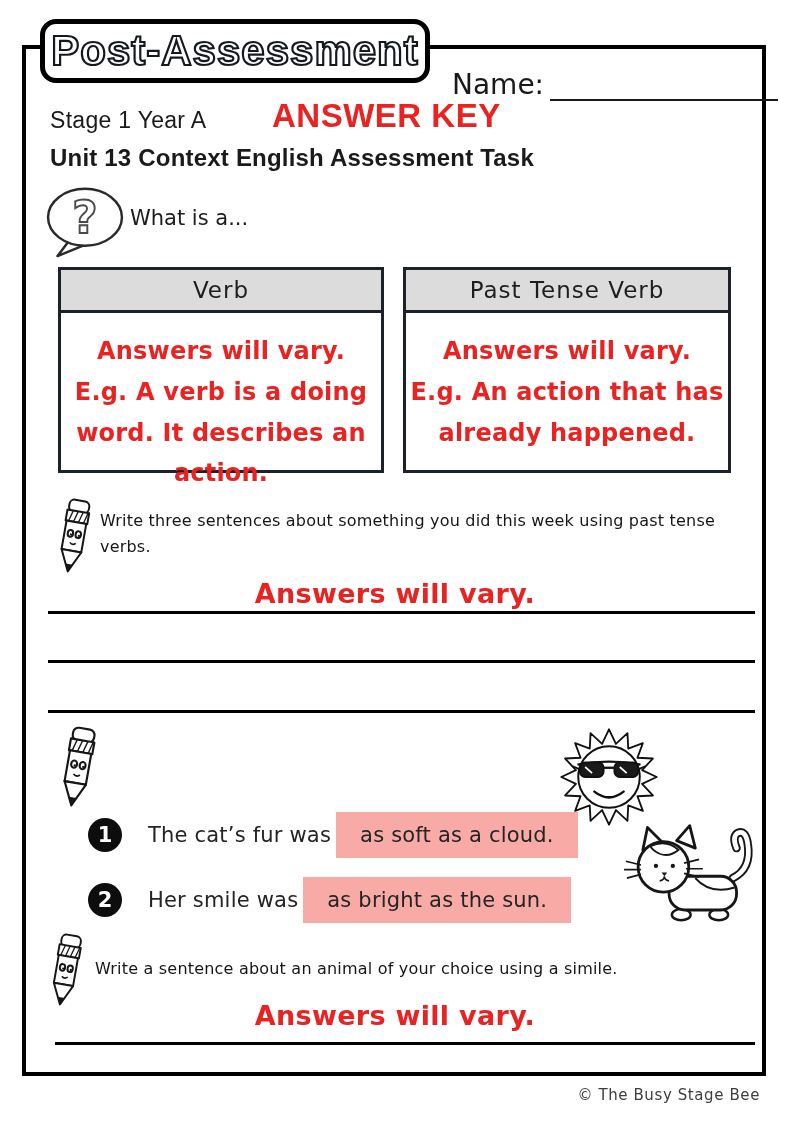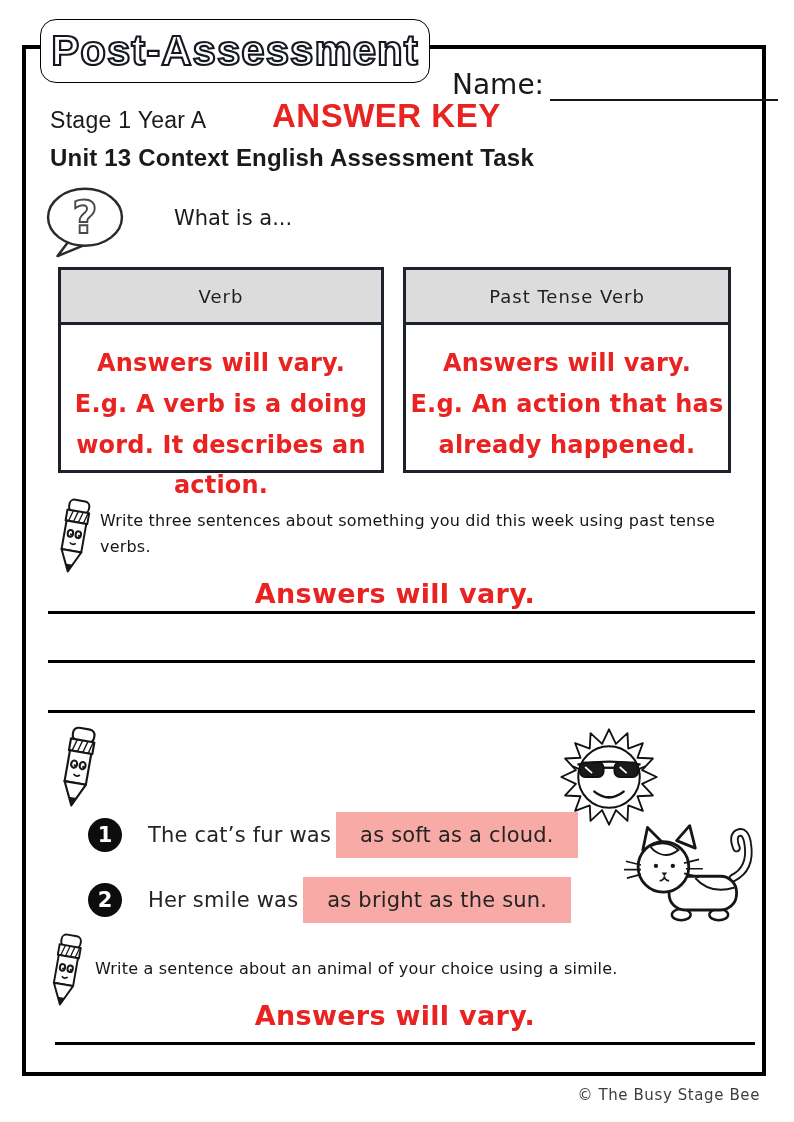--- a/index.html
+++ b/index.html
@@ -1,40 +1,40 @@
 <!DOCTYPE html>
 <html><head>
 <meta charset="utf-8">
 <style>
   html,body{margin:0;padding:0;background:#fff;}
   .page{position:relative;width:794px;height:1122px;background:#fff;overflow:hidden;
         font-family:"Liberation Sans",sans-serif;color:#1a1a1a;}
   .frame{position:absolute;left:22px;top:45px;width:744px;height:1031px;
          border:4px solid #000;box-sizing:border-box;}
   .title-bubble{position:absolute;left:40px;top:19px;width:390px;height:64px;
-         background:#fff;border:1px solid #000000;border-radius:16px;
+         background:#fff;border:5px solid #000000;border-radius:16px;
          display:flex;align-items:center;justify-content:center;box-sizing:border-box;}
   .title-text{font-size:42px;font-weight:800;letter-spacing:1px;color:#fff;
          -webkit-text-stroke:2.2px #15181f;font-family:"Liberation Sans",sans-serif;}
   .name-row{position:absolute;left:452px;top:68px;display:flex;align-items:flex-end;
          font-family:"DejaVu Sans",sans-serif;font-size:28px;color:#191919;}
   .name-line{display:inline-block;width:228px;border-bottom:2px solid #191919;height:24px;margin-left:6px;}
   .stage{position:absolute;left:50px;top:107px;font-size:23px;font-weight:normal;letter-spacing:.3px;}
   .answer-key{position:absolute;left:272px;top:97px;font-size:33px;font-weight:bold;
          color:#e92322;letter-spacing:.5px;}
   .unit{position:absolute;left:50px;top:144px;font-size:24px;font-weight:bold;letter-spacing:.2px;text-align:center;}
   .q-icon{position:absolute;left:44px;top:186px;width:82px;height:72px;}
   .what-is{position:absolute;left:130px;top:206px;font-family:"DejaVu Sans",sans-serif;
-         font-size:21px;color:#1c1c1c;margin-left:44px;}
+         font-size:21px;color:#1c1c1c;}
   .def-box{position:absolute;top:267px;height:206px;border:3px solid #1d2129;background:#fff;
          box-sizing:border-box;}
   .box-verb{left:58px;width:326px;}
   .box-ptv{left:403px;width:328px;}
-  .box-header{height:55px;background:#dcdcdc;border-bottom:3px solid #1d2129;box-sizing:border-box;
-         display:flex;align-items:center;justify-content:center;font-size:18px;
+  .box-header{height:43px;background:#dcdcdc;border-bottom:3px solid #1d2129;box-sizing:border-box;
+         display:flex;align-items:center;justify-content:center;font-size:23px;
          letter-spacing:1px;color:#1e1e1e;font-family:"DejaVu Sans",sans-serif;}
   .box-body{padding-top:18px;text-align:center;color:#e92322;font-weight:bold;
          font-size:24px;line-height:1.7;font-family:"DejaVu Sans",sans-serif;letter-spacing:.2px;}
   .pencil{position:absolute;transform:rotate(10deg);}
   .prompt{position:absolute;font-family:"DejaVu Sans",sans-serif;font-size:16px;
          color:#161616;line-height:1.6;letter-spacing:.2px;}
   .red-answer{position:absolute;left:30px;width:730px;text-align:center;color:#e92322;
          font-weight:bold;font-size:27px;letter-spacing:.3px;font-family:"DejaVu Sans",sans-serif;}
   .write-line{position:absolute;border-top:3px solid #000;height:0;}
   .sentence{position:absolute;left:88px;display:flex;align-items:center;height:46px;}

